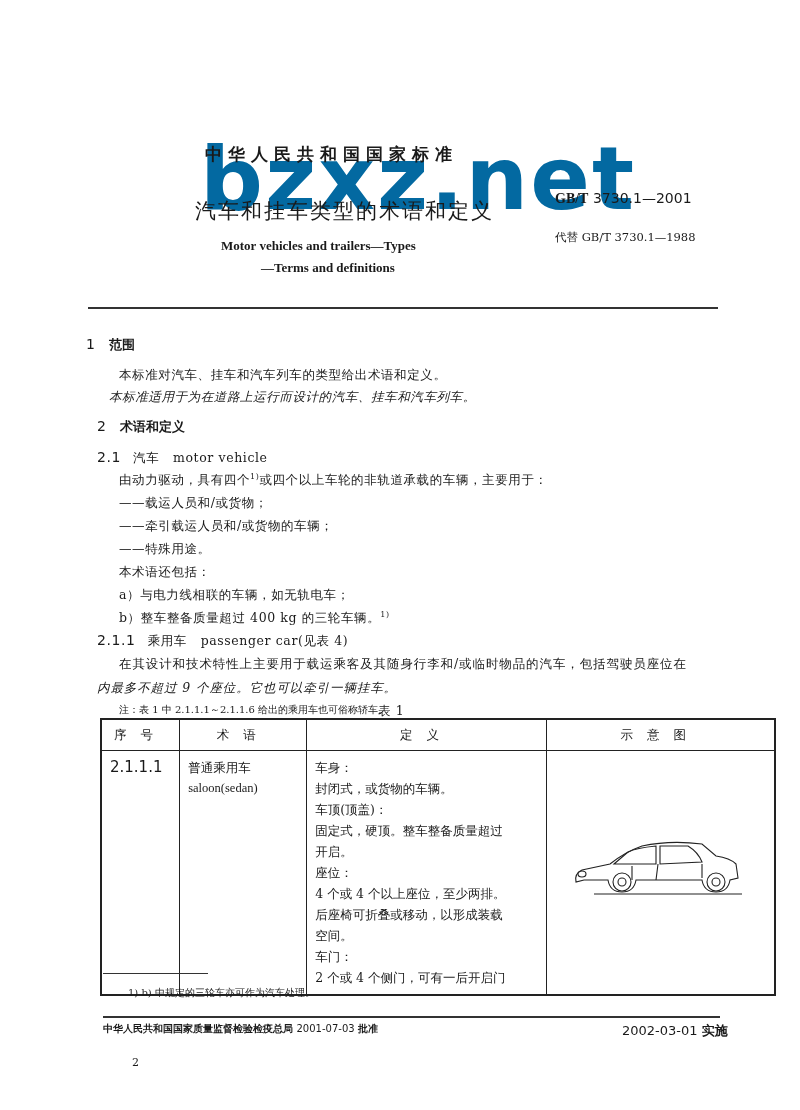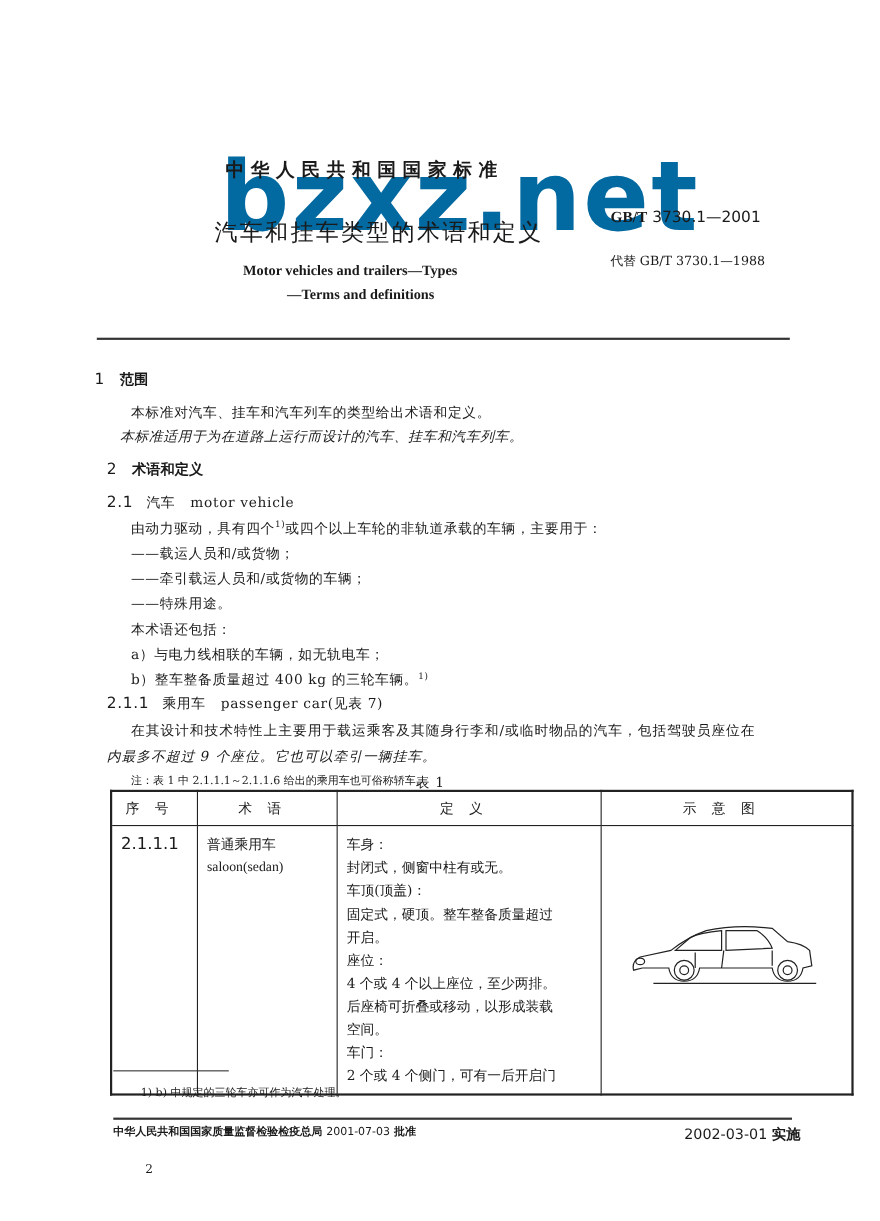--- a/index.html
+++ b/index.html
@@ -74,21 +74,21 @@
 <div class="abs p" style="left:119px; top:495px;">——载运人员和/或货物；</div>
 <div class="abs p" style="left:119px; top:518px;">——牵引载运人员和/或货物的车辆；</div>
 <div class="abs p" style="left:119px; top:541px;">——特殊用途。</div>
 <div class="abs p" style="left:119px; top:564px;">本术语还包括：</div>
 <div class="abs p" style="left:119px; top:587px;">a）与电力线相联的车辆，如无轨电车；</div>
 <div class="abs p" style="left:119px; top:610px;">
   <span>b）整车整备质量超过 400 kg 的三轮车辆。</span><sup style="font-size:8px">1)</sup>
 </div>
 
 <div class="abs p" style="left:97px; top:632px;">
-  <span class="term-num">2.1.1</span><span>乘用车</span>&nbsp;&nbsp;&nbsp;<span>passenger car(见表 7)</span>
+  <span class="term-num">2.1.1</span><span>乘用车</span>&nbsp;&nbsp;&nbsp;<span>passenger car(见表 4)</span>
 </div>
 <div class="abs p" style="left:119px; top:656px; letter-spacing:0.9px;">在其设计和技术特性上主要用于载运乘客及其随身行李和/或临时物品的汽车，包括驾驶员座位在</div>
 <div class="abs p" style="left:97px; top:680px; letter-spacing:0.9px;font-style:italic;">内最多不超过 9 个座位。它也可以牵引一辆挂车。</div>
 <div class="abs" style="left:119px; top:703px; font-size:10px;">注：表 1 中 2.1.1.1～2.1.1.6 给出的乘用车也可俗称轿车。</div>
 <div class="abs p" style="left:378px; top:703px;">表 1</div>
 
 <table class="t1">
   <tbody>
       <tr>
     <th class="col1">序号</th>
@@ -97,21 +97,21 @@
     <th class="col4">示意图</th>
   </tr>
   <tr style="height:202px;">
     <td class="sans" style="font-size:15px;">2.1.1.1</td>
     <td>
       <div>普通乘用车</div>
       <div style="font-family:'Liberation Serif', serif;">saloon(sedan)</div>
     </td>
     <td>
       <div>车身：</div>
-      <div>封闭式，侧窗中柱有或无。</div>
+      <div>封闭式，或货物的车辆。</div>
       <div>车顶(顶盖)：</div>
       <div>固定式，硬顶。整车整备质量超过</div>
       <div>开启。</div>
       <div>座位：</div>
       <div>4 个或 4 个以上座位，至少两排。</div>
       <div>后座椅可折叠或移动，以形成装载</div>
       <div>空间。</div>
       <div>车门：</div>
       <div>2 个或 4 个侧门，可有一后开启门</div>
     </td>

